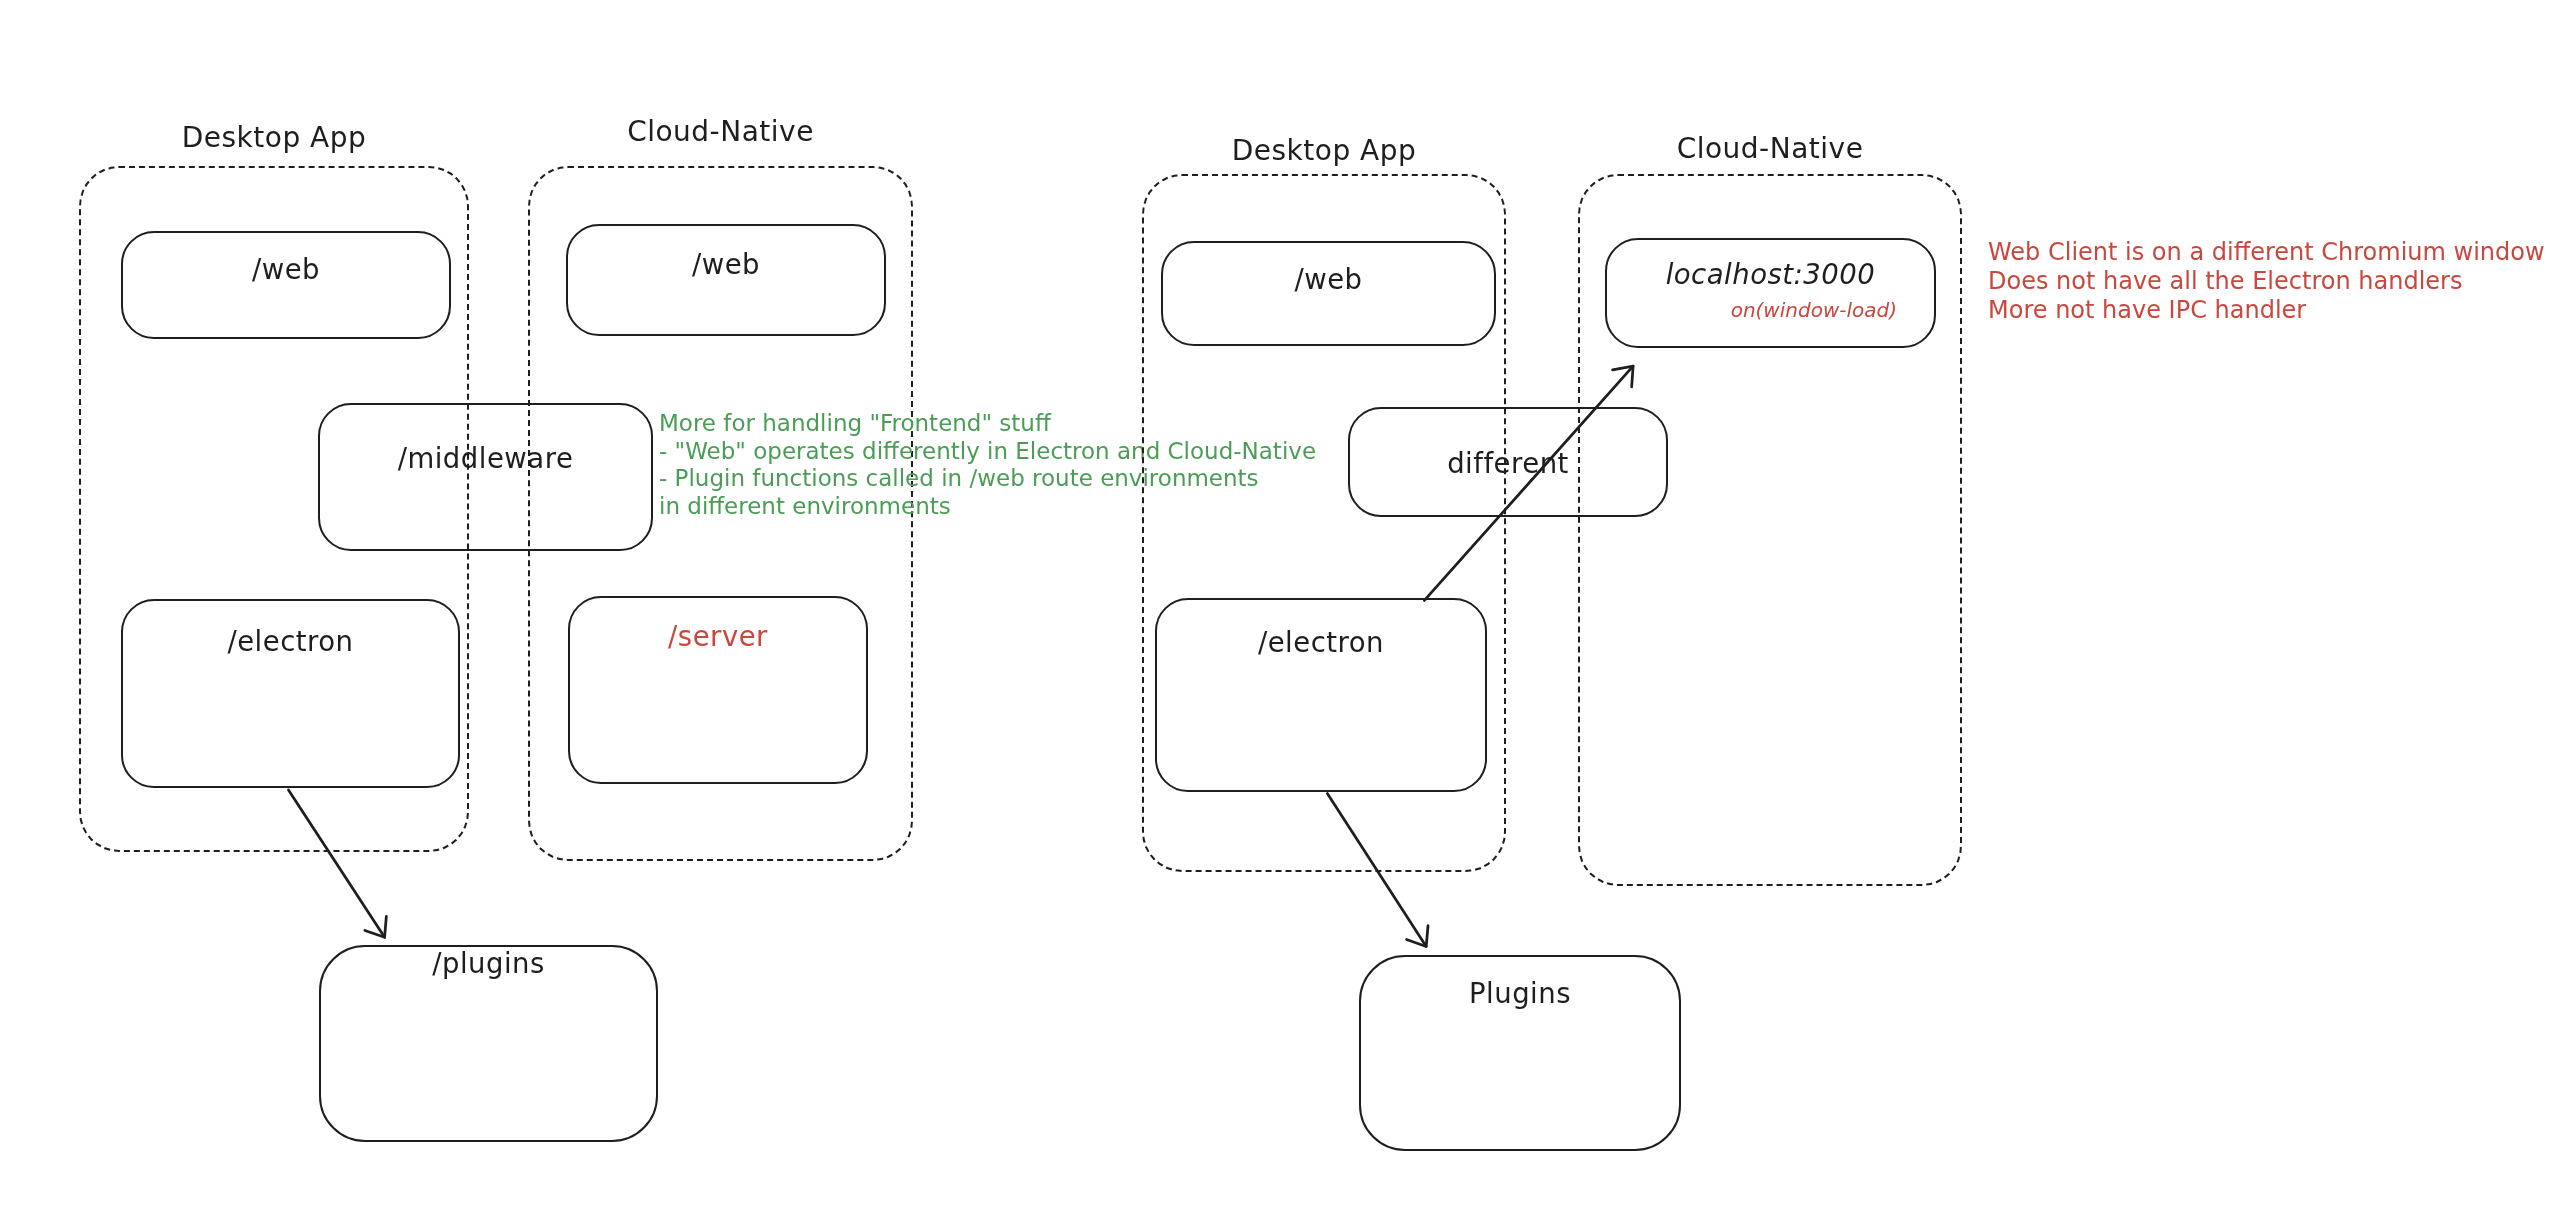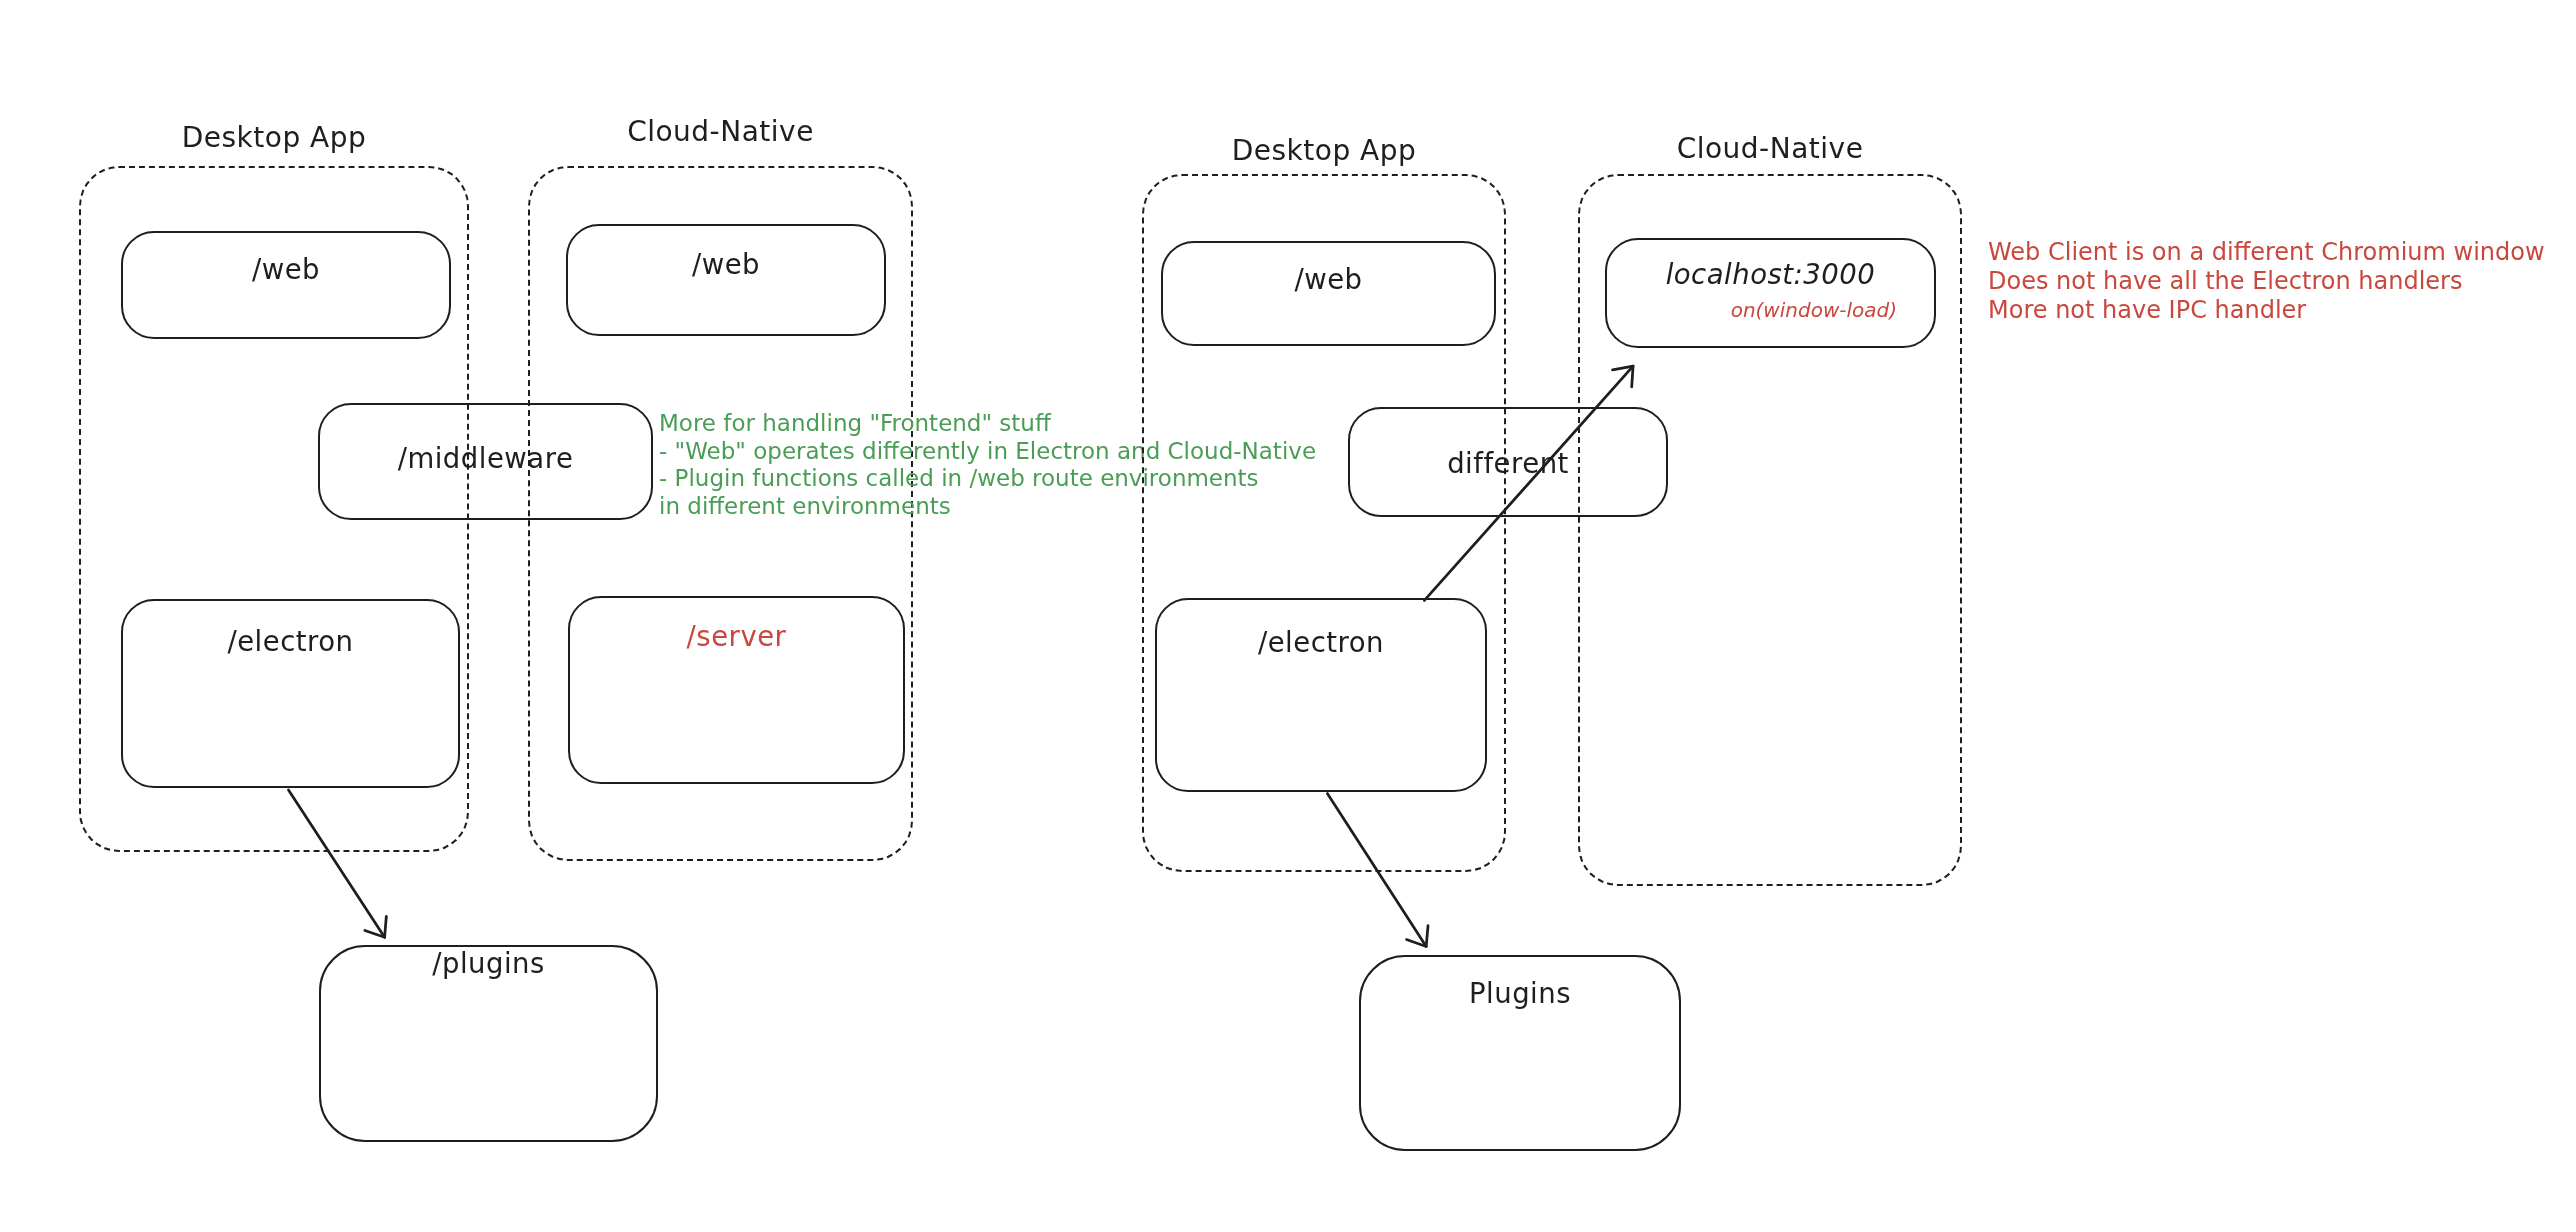--- a/index.html
+++ b/index.html
@@ -115,29 +115,29 @@
   <div class="group-container" style="left:528px; top:166px; width:385px; height:695px;"></div>
 
   <div class="node-box" style="left:121px; top:231px; width:330px; height:108px; padding-top:20px;">
     <span class="node-label">/web</span>
   </div>
 
   <div class="node-box" style="left:566px; top:224px; width:320px; height:112px; padding-top:22px;">
     <span class="node-label">/web</span>
   </div>
 
-  <div class="node-box" style="left:318px; top:403px; width:335px; height:117px; padding-top:37px;">
+  <div class="node-box" style="left:318px; top:403px; width:335px; height:148px; padding-top:37px;">
     <span class="node-label">/middleware</span>
   </div>
 
   <div class="node-box" style="left:121px; top:599px; width:339px; height:189px; padding-top:24px;">
     <span class="node-label">/electron</span>
   </div>
 
-  <div class="node-box" style="left:568px; top:596px; width:337px; height:188px; padding-top:22px;">
+  <div class="node-box" style="left:568px; top:596px; width:300px; height:188px; padding-top:22px;">
     <span class="node-label red">/server</span>
   </div>
 
   <div class="node-box big-radius" style="left:319px; top:945px; width:339px; height:197px; ">
     <span class="node-label">/plugins</span>
   </div>
 
   <div class="note green-note" style="left:659px; top:410px;">
     <span class="note-line">More for handling "Frontend" stuff</span>
     <span class="note-line">- "Web" operates differently in Electron and Cloud-Native</span>

